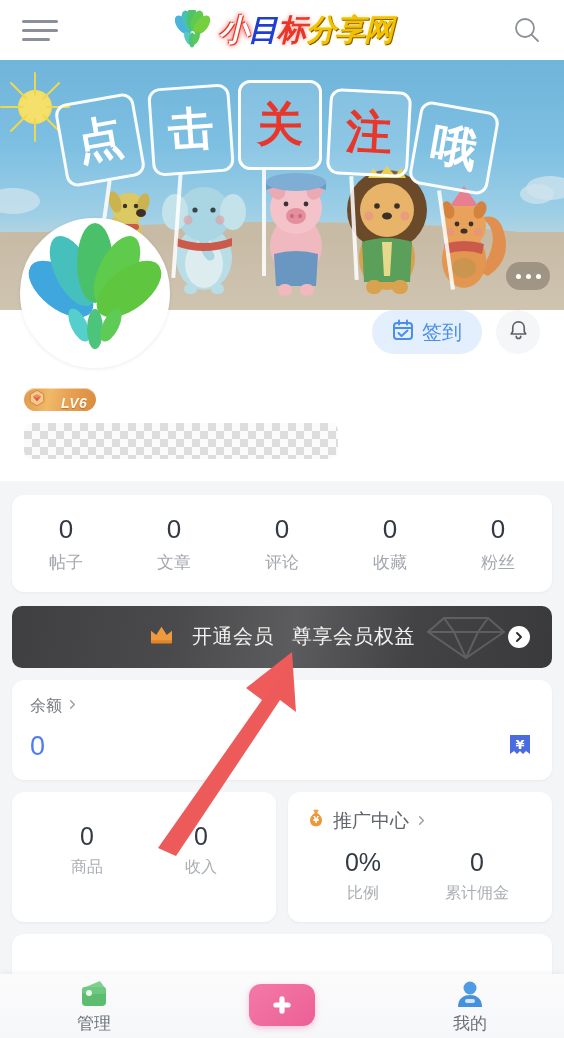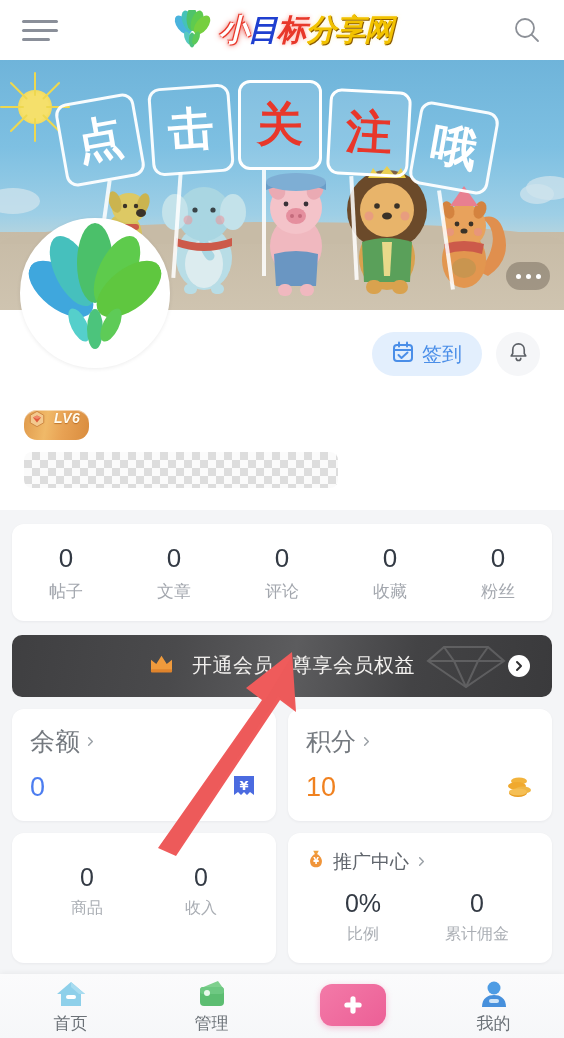--- a/index.html
+++ b/index.html
@@ -62,32 +62,32 @@
     background:rgba(60,50,40,.30); border-radius:14px; display:flex; align-items:center;
     justify-content:center; gap:5px; cursor:pointer; }
   .more-btn i { width:5px; height:5px; border-radius:50%; background:#fff; display:block; }
 
   
   .profile { background:#fff; position:relative; padding:0 24px 22px; }
   .avatar { position:absolute; left:20px; top:-92px; width:150px; height:150px; border-radius:50%;
     background:#fff; border:5px solid #fff; overflow:hidden; box-shadow:0 1px 4px rgba(0,0,0,.08); }
   .avatar-inner { width:100%; height:100%; border-radius:50%; background:#fff; position:relative; overflow:hidden; }
 
-  .profile-actions { display:flex; align-items:center; justify-content:flex-end; gap:14px; padding-top:22px; }
+  .profile-actions { display:flex; align-items:center; justify-content:flex-end; gap:14px; }
   .checkin-btn { height:44px; padding:0 20px; border-radius:22px; background:#e3effd;
     display:flex; align-items:center; gap:8px; cursor:pointer; }
   .checkin-btn .label { color:#4a8ee8; font-size:20px; }
   .bell-btn { width:44px; height:44px; border-radius:50%; background:#f5f6f8;
     display:flex; align-items:center; justify-content:center; cursor:pointer; }
 
   .username-row { display:flex; align-items:center; gap:10px; margin-top:34px; }
   .username { font-size:27px; color:#2b2b2b; font-weight:bold; }
-  .lv-badge { height:30px; padding:0 9px 0 4px; border-radius:13px;
+  .lv-badge { height:23px; padding:0 9px 0 4px; border-radius:13px;
     background:linear-gradient(100deg,#e09a4c,#f0b968 35%,#e8a254 60%,#d98c3e);
-    display:flex; align-items:flex-start; gap:8px;
+    display:flex; align-items:flex-end; gap:15px;
     box-shadow:inset 0 1px 0 rgba(255,255,255,.5); }
   .lv-text { color:#fffbee; font-size:14px; font-weight:bold; font-style:italic; letter-spacing:.5px;
     text-shadow:0 1px 1px rgba(150,70,0,.5); }
   .bio-placeholder { margin-top:12px; width:314px; height:36px; border-radius:8px;
     background-image:
       linear-gradient(45deg,#d2d2d2 25%,transparent 25%,transparent 75%,#d2d2d2 75%),
       linear-gradient(45deg,#d2d2d2 25%,transparent 25%,transparent 75%,#d2d2d2 75%);
     background-size:16px 16px; background-position:0 0,8px 8px; background-color:#fafafa;
     opacity:.75; }
 
@@ -104,21 +104,21 @@
     background:linear-gradient(100deg,#3f3f41 0%,#4a4a4c 30%,#5c5c5e 52%,#434345 74%,#3a3a3c 100%); }
   .vip-inner { position:absolute; inset:0; display:flex; align-items:center; justify-content:center; gap:18px; }
   .vip-text { color:#f2f0ee; font-size:20px; letter-spacing:.5px; }
   .vip-chevron { position:absolute; right:22px; top:50%; transform:translateY(-50%);
     width:22px; height:22px; border-radius:50%; background:#fff; display:flex; align-items:center; justify-content:center; }
   .diamond-wm { position:absolute; right:46px; top:50%; transform:translateY(-50%);
     width:80px; height:46px; opacity:.16; }
 
   .duo { display:flex; gap:12px; margin:12px 12px 0; }
   .duo > .card { flex:1; padding:16px 18px 18px; position:relative; cursor:pointer; }
-  .duo-title { font-size:25px; color:#74797f; display:flex; gap:5px; }
+  .duo-title { font-size:16px; color:#74797f; display:flex; align-items:center; gap:5px; }
   .duo-value { font-size:27px; margin-top:14px; }
   .duo-value.blue { color:#4c7df0; }
   .duo-value.orange { color:#f0811f; }
   .duo-icon { position:absolute; right:18px; bottom:20px; width:28px; height:28px; }
 
   .center-card { flex:1; padding:14px 16px 16px; position:relative; cursor:pointer; }
   .center-head { display:flex; align-items:center; gap:7px; font-size:19px; color:#60656c; }
   .center-stats { display:flex; margin-top:14px; }
   .center-stat { flex:1; text-align:center; }
   .center-num { font-size:25px; color:#333a44; }
@@ -425,40 +425,20 @@
         </span>
       </div>
       <div class="duo-value blue">0</div>
       <div class="duo-icon">
         <svg viewBox="0 0 28 28" width="28" height="28">
           <path d="M4 3 h20 v19 l-4 -3 l-3 3 l-3 -3 l-3 3 l-3 -3 l-4 3 Z" fill="#4b6be0"></path>
           <text x="14" y="17" font-size="13" fill="#ffffff" text-anchor="middle" font-family="DejaVu Sans, sans-serif" font-weight="bold">¥</text>
         </svg>
       </div>
     </div>
-    <div class="card">
-      <div class="duo-title">
-        <span>积分</span>
-        <span>
-          <svg viewBox="0 0 12 14" width="11" height="13">
-            <polyline points="4,3 8,7 4,11" fill="none" stroke="#9aa0a6" stroke-width="1.6" stroke-linecap="round" stroke-linejoin="round"></polyline>
-          </svg>
-        </span>
-      </div>
-      <div class="duo-value orange">10</div>
-      <div class="duo-icon">
-        <svg viewBox="0 0 28 28" width="28" height="28">
-          <ellipse cx="13" cy="8" rx="8" ry="3.6" fill="#f2b33c"></ellipse>
-          <ellipse cx="11" cy="13" rx="9" ry="4" fill="#f0a92e"></ellipse>
-          <ellipse cx="17" cy="17" rx="8" ry="3.6" fill="#efb645"></ellipse>
-          <ellipse cx="12" cy="20" rx="9" ry="4" fill="#e89e23"></ellipse>
-          <ellipse cx="12" cy="19" rx="9" ry="3.4" fill="#f5bf55"></ellipse>
-        </svg>
-      </div>
-    </div>
   </div>
 
   <div class="duo">
     <div class="card center-card">
       <div class="center-stats">
         <div class="center-stat">
           <div class="center-num">0</div>
           <div class="center-label">商品</div>
         </div>
         <div class="center-stat">
@@ -502,30 +482,20 @@
   </div>
 
   <svg class="annotation" viewBox="0 0 564 1038">
     <g>
       <path d="M158 848 L262 700 L246 688 L292 652 L296 712 L280 700 L176 856 Z" fill="#ef5b5b"></path>
       <path d="M160 846 L268 696 L292 656 L294 708 L278 696 L176 852 Z" fill="#ed5a5a"></path>
     </g>
   </svg>
 
   <div class="tabbar">
-    <div class="tab">
-      <div class="tab-icon">
-        <svg viewBox="0 0 32 30" width="32" height="30">
-          <path d="M16 3 L30 15 L26 15 L26 27 L6 27 L6 15 L2 15 Z" fill="#8ed0ea"></path>
-          <path d="M16 3 L30 15 L24 15 L16 8 Z" fill="#a8dcf0"></path>
-          <rect x="11" y="16" width="10" height="4" rx="2" fill="#ffffff"></rect>
-        </svg>
-      </div>
-      <div class="tab-label">首页</div>
-    </div>
 
     <div class="tab">
       <div class="tab-icon">
         <svg viewBox="0 0 32 30" width="32" height="30">
           <path d="M5 9 L22 2 L27 9 Z" fill="#7fd08e"></path>
           <rect x="4" y="8" width="24" height="19" rx="4" fill="#5cbd71"></rect>
           <rect x="4" y="8" width="24" height="7" rx="3" fill="#6ec882"></rect>
           <circle cx="11" cy="14" r="3" fill="#e9f9ec"></circle>
         </svg>
       </div>

